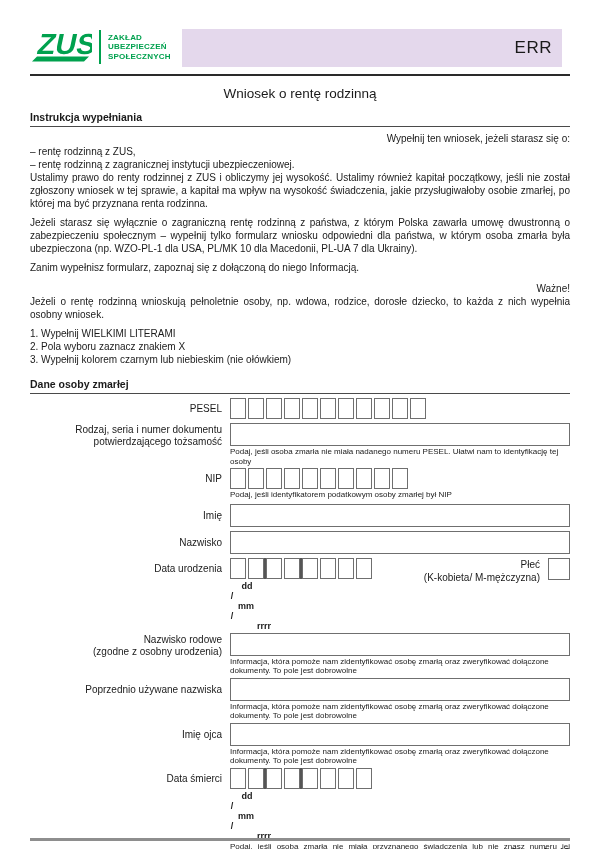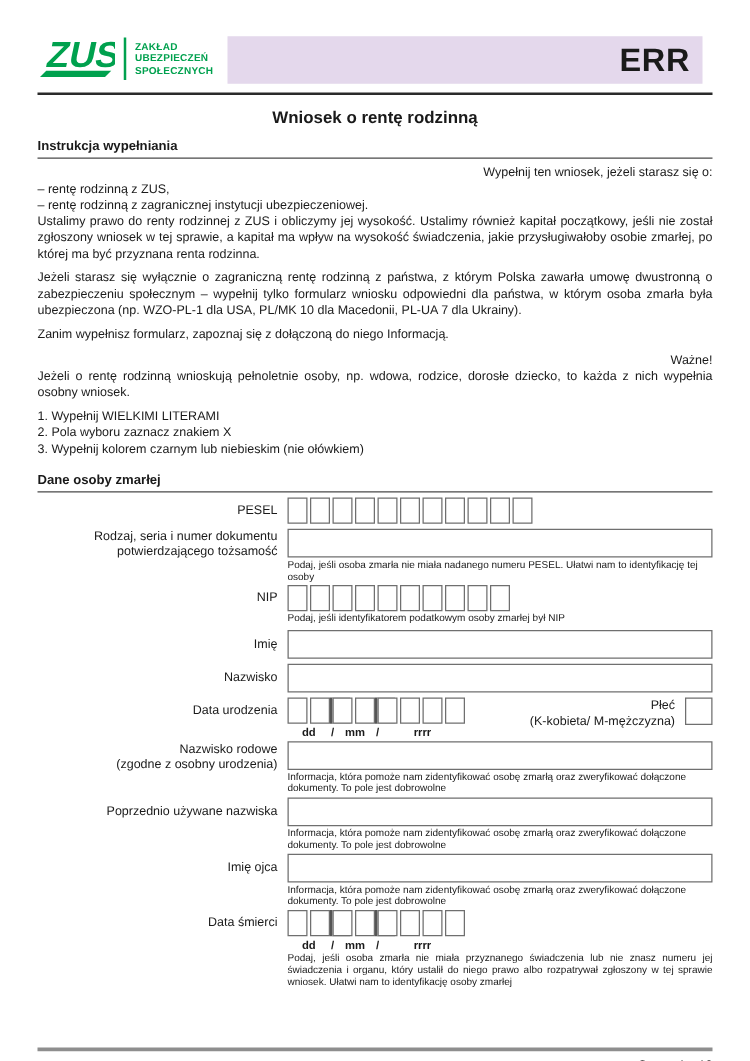--- a/index.html
+++ b/index.html
@@ -13,24 +13,24 @@
   
   .header { display:flex; align-items:flex-start; }
   .logo-block { width:152px; flex:none; display:flex; align-items:center; gap:7px; color:var(--green,#00A14E); }
   .zus-mark { width:62px; height:42px; }
   .v-divider { width:2px; height:34px; background:var(--green,#00A14E); }
   .org { font-size:8px; line-height:9.5px; font-weight:bold; letter-spacing:.2px; }
   .banner {
     flex:1; height:38px; margin:3px 8px 0 0; background:var(--banner,#E4D8EC);
     display:flex; align-items:center; justify-content:flex-end; padding-right:10px;
   }
-  .form-code { font-size:26px; font-weight:bold; letter-spacing:.5px; color:#1a1a1a; }
+  .form-code { font-size:17px; font-weight:normal; letter-spacing:.5px; color:#1a1a1a; }
   .header-rule { height:2px; background:#2a2a2a; margin-top:6px; }
 
-  .title { margin-top:10px; text-align:center; font-size:13.5px; font-weight:bold; }
+  .title { margin-top:10px; text-align:center; font-size:13.5px; font-weight:normal; }
 
   .sec-head {
     margin-top:10px; font-size:10.5px; font-weight:bold;
     border-bottom:1.5px solid #4a4a4a; padding-bottom:3px;
   }
   .line { font-size:10px; line-height:13px; }
   .p { font-size:10px; line-height:13px; text-align:justify; margin-top:6px; }
   .mt0 { margin-top:0; }
   .mt8 { margin-top:8px;text-align:right; }
   .bold { font-weight:normal; }
@@ -39,21 +39,21 @@
   .row { display:flex; align-items:flex-start; margin-top:4px; }
   .row.tight { margin-top:2px; }
   .lab { width:200px; flex:none; text-align:right; padding-right:8px; font-size:10px; line-height:12px; }
   .pt1 { padding-top:1px; } .pt5 { padding-top:5px; } .pt6 { padding-top:6px; }
   .field { flex:1; min-width:0; }
   .input { height:23px; border:1px solid #6f6f6f; background:#fff; }
   .cells { display:flex; gap:2px; }
   .cell { width:16px; height:21px; border:1px solid #6f6f6f; background:#fff; flex:none; }
   .date-cells .cell:nth-child(3), .date-cells .cell:nth-child(5) { box-shadow:-2px 0 0 0 #555; }
   .cell.big { width:22px; height:22px; }
-  .fmt { display:flex; width:142px; margin-top:2px; font-size:9px; font-weight:bold; line-height:10px; }
+  .fmt { display:flex; width:142px; margin-top:2px; font-size:9px; font-weight:bold; line-height:10px;flex-direction:column; }
   .fmt span { text-align:center; display:inline-block; }
   .fmt .w34{width:34px} .fmt .w4{width:4px} .fmt .w32{width:32px} .fmt .w68{width:68px}
   .hint { font-size:8px; line-height:9.5px; margin-top:1px; }
   .just { text-align:justify; }
 
   .birth-field { display:flex; align-items:flex-start; }
   .sex-wrap { margin-left:auto; display:flex; align-items:flex-start; gap:8px; }
   .sex-labels { text-align:right; font-size:10px; line-height:13px; }
 
   

